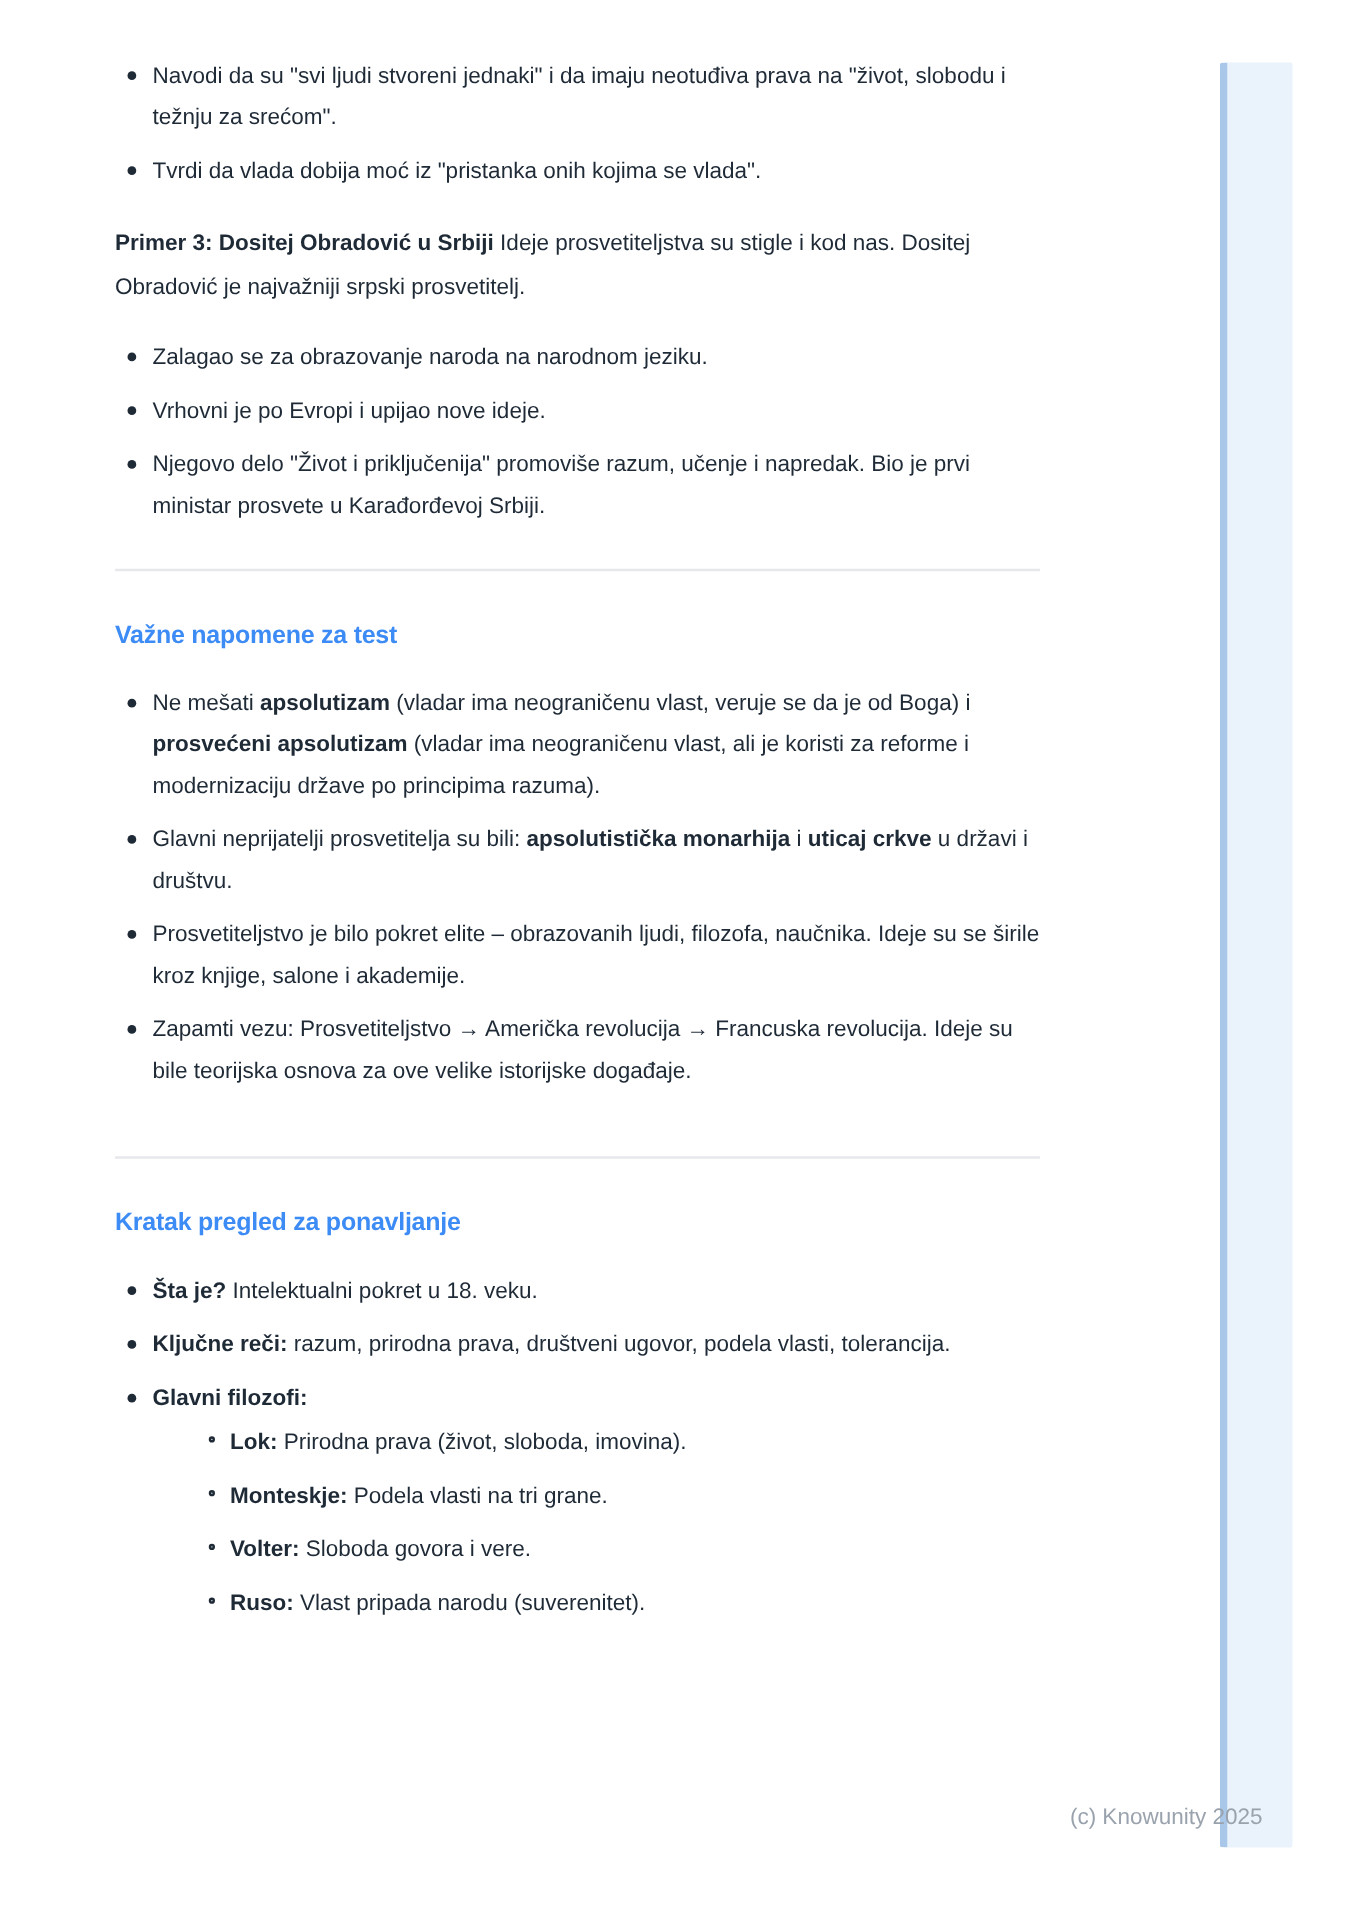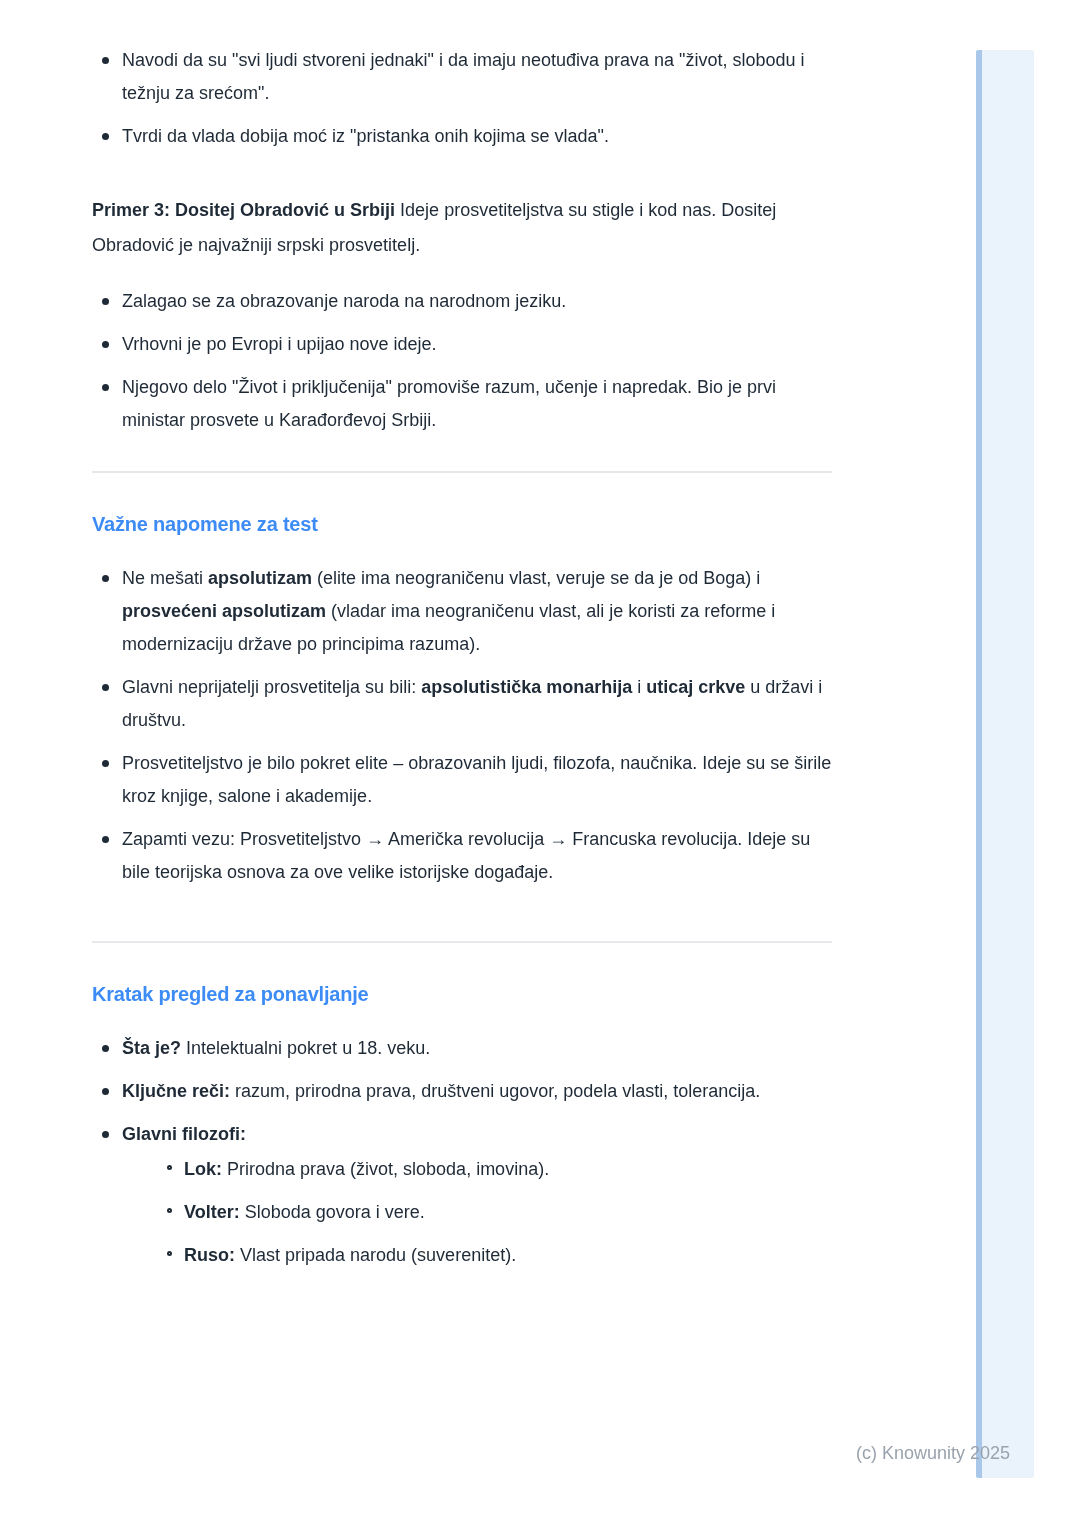--- a/index.html
+++ b/index.html
@@ -61,21 +61,21 @@
     background: transparent;
     border: 2px solid var(--text);
     margin: 12px 12px 0 12px;
   }
   .text { flex: 1 1 auto; }
   b, .bold { font-weight: 700; }
 
   p.para {
     font-size: 18px;
     line-height: 35px;
-    margin: 40px 0 22px 0;
+    margin: 24px 0 22px 0;
   }
 
   hr.divider {
     border: none;
     border-top: 2px solid var(--divider);
     margin: 34px 0 0 0;
   }
 
   h2.section-heading {
     color: var(--heading);
@@ -135,21 +135,21 @@
         </li>
     </ul>
 
     <hr class="divider">
 
     <h2 class="section-heading">Važne napomene za test</h2>
 
     <ul class="blist">
       <li class="item">
           <span class="marker"></span>
-          <span class="text"><span>Ne mešati </span><b>apsolutizam</b><span> (elite ima neograničenu vlast, veruje se da je od Boga) i </span><b>prosvećeni apsolutizam</b><span> (vladar ima neograničenu vlast, ali je koristi za reforme i modernizaciju države po principima razuma).</span></span>
+          <span class="text"><span>Ne mešati </span><b>apsolutizam</b><span> (vladar ima neograničenu vlast, veruje se da je od Boga) i </span><b>prosvećeni apsolutizam</b><span> (vladar ima neograničenu vlast, ali je koristi za reforme i modernizaciju države po principima razuma).</span></span>
         </li>
       <li class="item">
           <span class="marker"></span>
           <span class="text"><span>Glavni neprijatelji prosvetitelja su bili: </span><b>apsolutistička monarhija</b><span> i </span><b>uticaj crkve</b><span> u državi i društvu.</span></span>
         </li>
       <li class="item">
           <span class="marker"></span>
           <span class="text"><span>Prosvetiteljstvo je bilo pokret elite – obrazovanih ljudi, filozofa, naučnika. Ideje su se širile kroz knjige, salone i akademije.</span></span>
         </li>
       <li class="item">
@@ -173,20 +173,24 @@
           <span class="marker"></span>
           <span class="text"><b>Ključne reči:</b><span> razum, prirodna prava, društveni ugovor, podela vlasti, tolerancija.</span></span>
         </li>
       <li class="item">
           <span class="marker"></span>
         <span class="text"><b>Glavni filozofi:</b>
           <ul class="sublist">
             <li class="item">
                 <span class="marker hollow"></span>
                 <span class="text"><b>Lok:</b><span> Prirodna prava (život, sloboda, imovina).</span></span>
+              </li>
+            <li class="item">
+                <span class="marker hollow"></span>
+                <span class="text"><b>Monteskje:</b><span> Podela vlasti na tri grane.</span></span>
               </li>
             <li class="item">
                 <span class="marker hollow"></span>
                 <span class="text"><b>Volter:</b><span> Sloboda govora i vere.</span></span>
               </li>
             <li class="item">
                 <span class="marker hollow"></span>
                 <span class="text"><b>Ruso:</b><span> Vlast pripada narodu (suverenitet).</span></span>
               </li>
           </ul>

